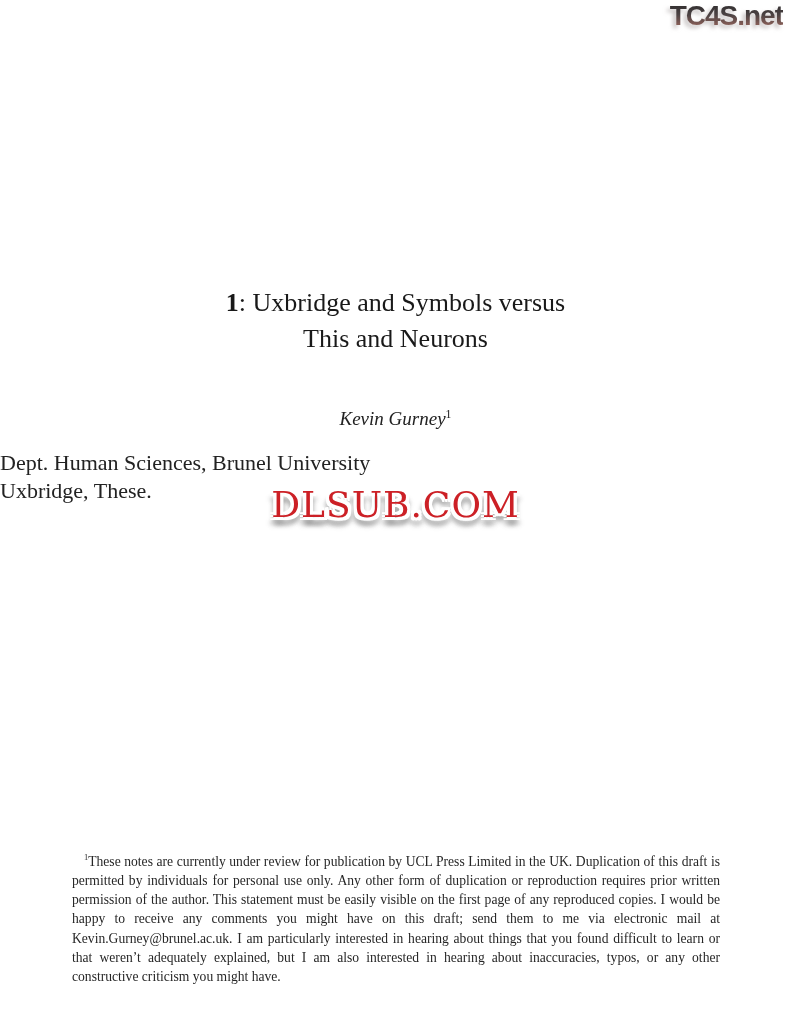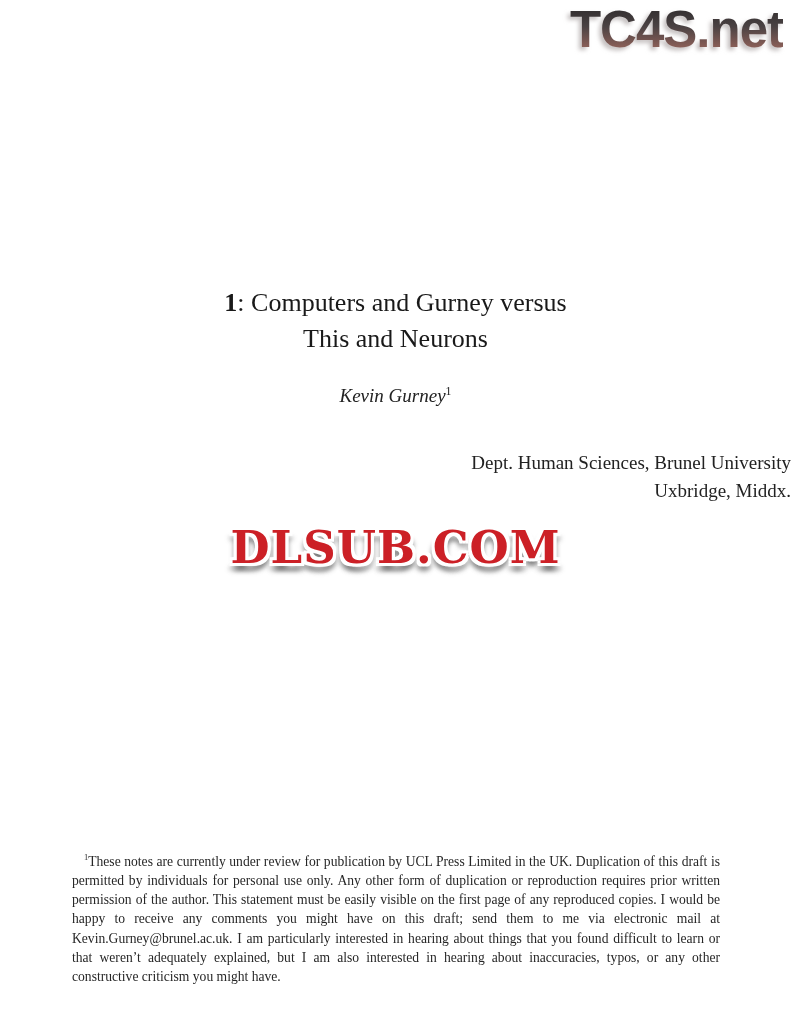--- a/index.html
+++ b/index.html
@@ -14,21 +14,21 @@
     color: #1f1f1f;
   }
 
   
   .wm-tc4s {
     position: absolute;
     top: 0px;
     right: 8px;
     font-family: "Liberation Sans", sans-serif;
     font-weight: 900;
-    font-size: 51px;
+    font-size: 28px;
     letter-spacing: -1px;
     background: linear-gradient(to bottom, #2f2c2d 10%, #4a4243 45%, #8a5f58 80%, #9c6f66 100%);
     -webkit-background-clip: text;
     background-clip: text;
     color: transparent;
     text-shadow: none;
     filter: drop-shadow(-3px 3px 2px rgba(150,140,140,0.55));
   }
 
   
@@ -40,68 +40,67 @@
     text-align: center;
     font-size: 26px;
     line-height: 36px;
     color: #191919;
   }
   .title-number { font-weight: bold; }
 
   
   .author-line {
     position: absolute;
-    top: 385px;
+    top: 408px;
     left: 0;
     width: 100%;
     text-align: center;
     font-style: italic;
     font-size: 19px;
     color: #222;
   }
   .author-line sup, .footnote sup {
     font-size: 0.62em;
     vertical-align: super;
     font-style: normal;
   }
 
   
   .affiliation {
     position: absolute;
     top: 449px;
     left: 0;
     width: 100%;
-    text-align: right;
-    font-size: 19px;
+    text-align: left;
+    font-size: 22px;
     line-height: 28px;
     color: #222;
   }
 
   
   .wm-dlsub {
     position: absolute;
     top: 484px;
     left: 50%;
     transform: translateX(-50%);
     z-index: 5;
     font-family: "DejaVu Serif", serif;
-    font-weight: bold;
-    font-size: 45px;
+    font-weight: normal;
+    font-size: 36px;
     letter-spacing: 1px;
     color: #cc2026;
     white-space: nowrap;
     text-shadow:
       -3px -3px 0 #ffffff, 3px -3px 0 #ffffff,
       -3px  3px 0 #ffffff, 3px  3px 0 #ffffff,
       -3px  0   0 #ffffff, 3px  0   0 #ffffff,
        0   -3px 0 #ffffff, 0    3px 0 #ffffff,
        0    8px 5px rgba(80,80,80,0.55),
       -4px  7px 4px rgba(100,100,100,0.4),
        4px  7px 4px rgba(100,100,100,0.4);
-    margin-top: 37px;
   }
 
   
   .footnote {
     position: absolute;
     top: 848px;
     left: 72px;
     width: 648px;
     font-size: 13.6px;
     line-height: 19.3px;
@@ -132,29 +131,29 @@
   }
 </style>
 </head>
 <body>
 
 <div class="page">
 
   <div class="wm-tc4s">TC4S.net</div>
 
   <div class="title-block">
-    <div><span class="title-number">1</span><span>: Computers and Gurney versus</span></div>
+    <div><span class="title-number">1</span><span>: Uxbridge and Symbols versus</span></div>
     <div>This and Neurons</div>
   </div>
 
   <div class="author-line"><span>Kevin Gurney</span><sup>1</sup></div>
 
   <div class="affiliation">
     <div>Dept. Human Sciences, Brunel University</div>
-    <div>Uxbridge, Middx.</div>
+    <div>Uxbridge, These.</div>
   </div>
 
   <div class="wm-dlsub">DLSUB.COM</div>
 
   <p class="footnote"><sup>1</sup><span>These notes are currently under review for publication by UCL Press Limited in the UK. Duplication of this draft is permitted by individuals for personal use only. Any other form of duplication or reproduction requires prior written permission of the author. This statement must be easily visible on the first page of any reproduced copies. I would be happy to receive any comments you might have on this draft; send them to me via electronic mail at Kevin.Gurney@brunel.ac.uk. I am particularly interested in hearing about things that you found difficult to learn or that weren’t adequately explained, but I am also interested in hearing about inaccuracies, typos, or any other constructive criticism you might have.</span></p>
 
 
 </div>
 
 </body></html>

